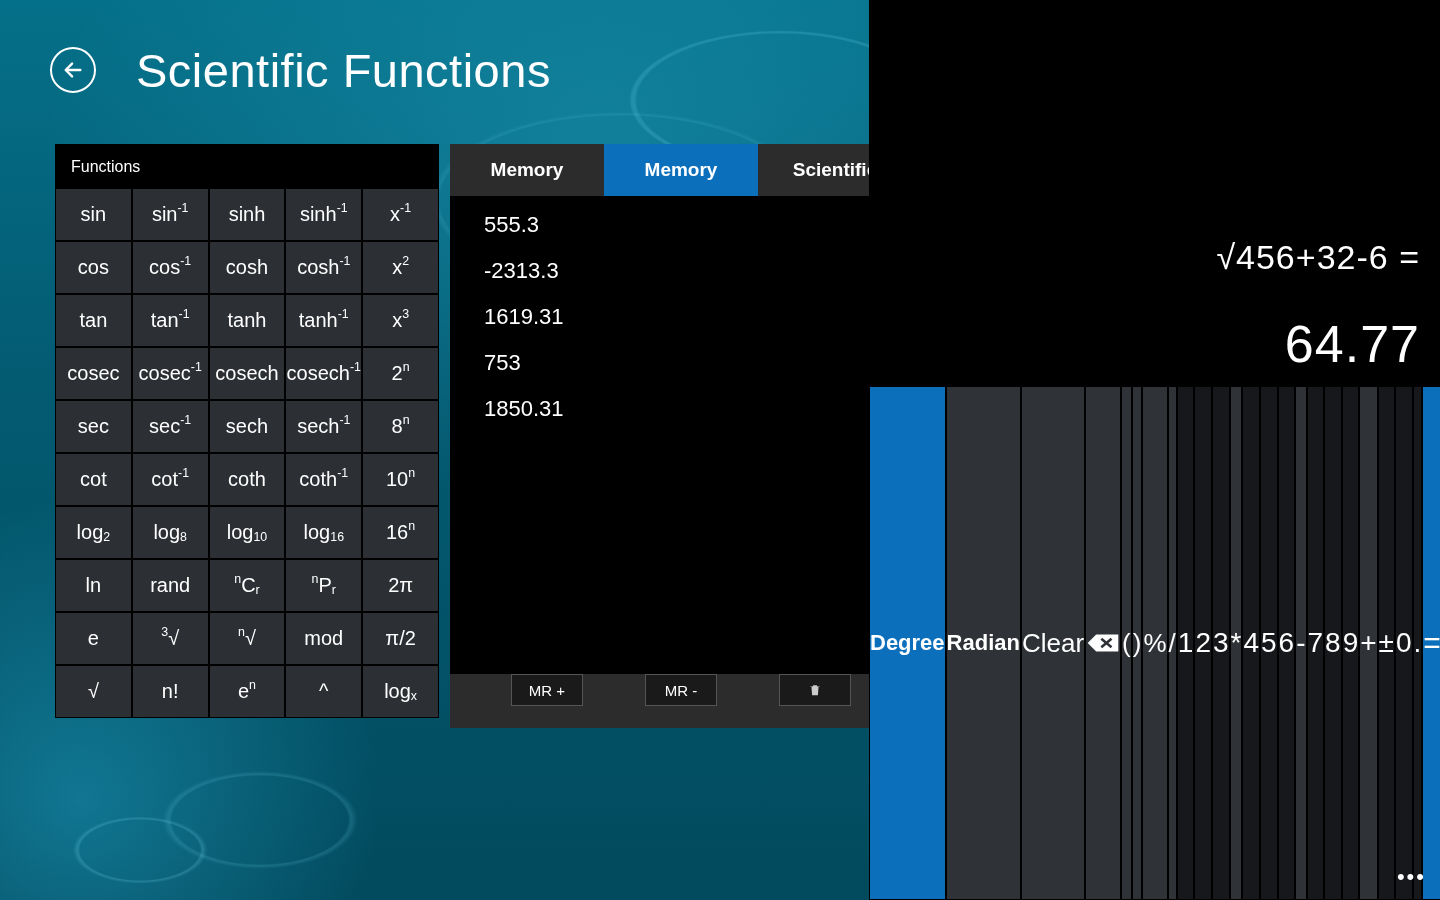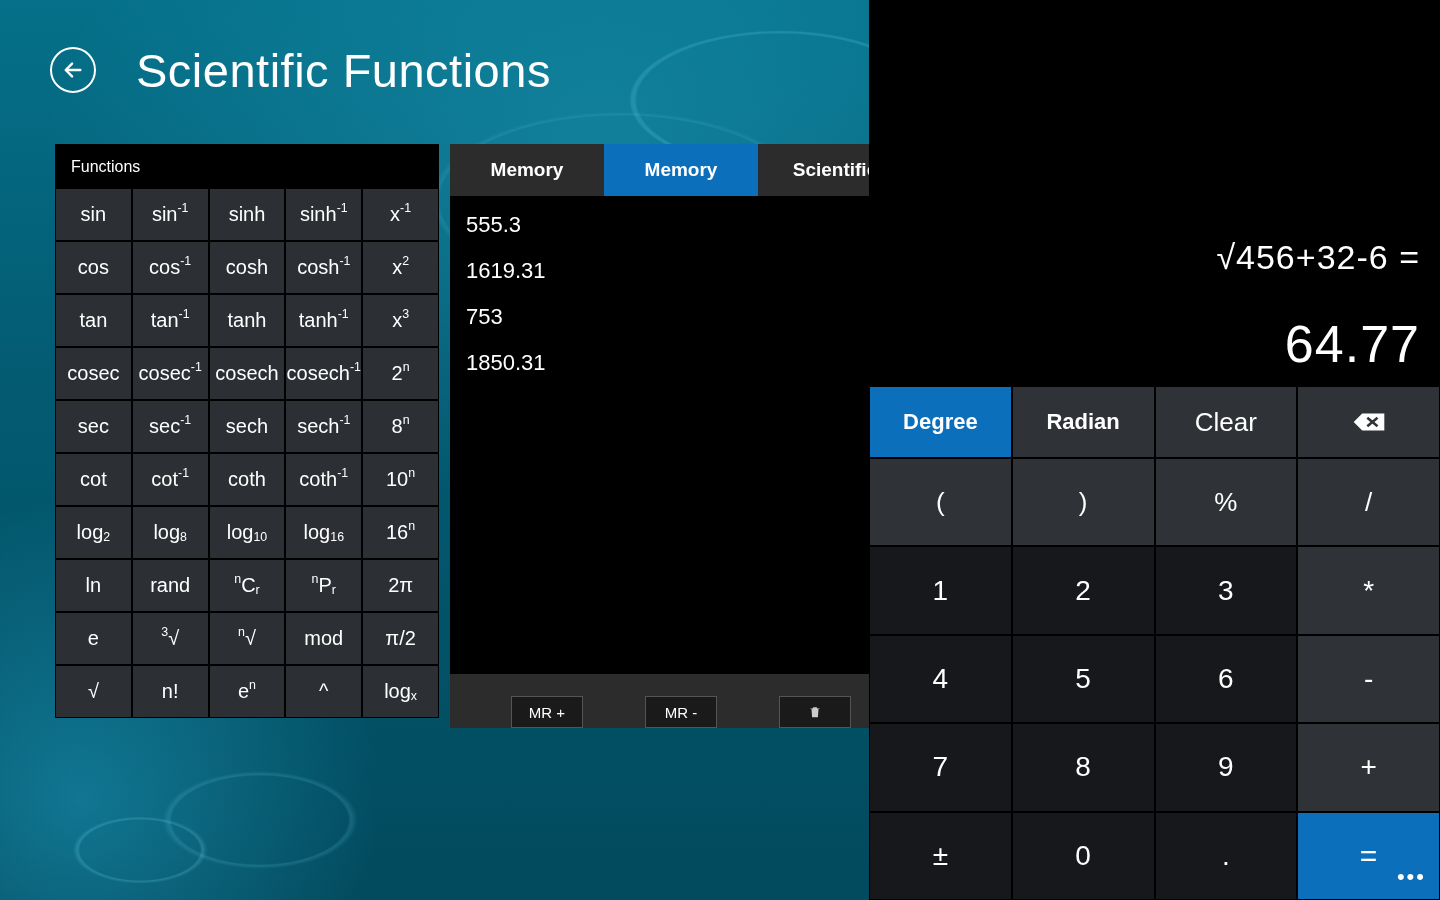--- a/index.html
+++ b/index.html
@@ -84,27 +84,27 @@
   }
   .tabs { display: flex; }
   .tab {
     flex: 1; height: 52px; background: #2c2c2c;
     color: #fff; font-size: 19px; font-weight: 600;
     display: flex; align-items: center; justify-content: center;
     cursor: pointer;
   }
   .tab.active { background: #0b6fbc; }
   .mem-list {
-    flex: 1; padding: 18px 16px; color: #fff;
+    flex: 1; padding: 18px 34px; color: #fff;
     font-size: 22px; font-weight: 400; line-height: 1.0;
     display: flex; flex-direction: column; gap: 24px;
   }
   .mem-footer {
     height: 54px; background: #2c2c2c;
-    display: flex; align-items: flex-end; justify-content: space-around;
+    display: flex; align-items: flex-start; justify-content: space-around;
     padding: 0 30px;
   }
   .mf-btn {
     min-width: 72px; height: 32px; background: #1a1a1a; border: 1px solid #555;
     color: #fff; font-size: 15px; display: flex; align-items: center; justify-content: center;
     cursor: pointer;
   }
   .mf-btn svg { width: 14px; height: 16px; }
 
   
@@ -119,21 +119,21 @@
     font-weight: 300;
   }
   .expr {
     position: absolute; right: 20px; top: 238px;
     font-size: 34px; letter-spacing: 1px;
   }
   .result {
     position: absolute; right: 20px; top: 314px;
     font-size: 52px; letter-spacing: 1px;
   }
-  .keypad { flex: 1; display: flex; flex-direction: column; }
+  .keypad { flex: 1; display: flex; flex-direction: row; }
   .krow { display: flex; flex: 1; }
   .krow .kbtn {
     flex: 1; display: flex; align-items: center; justify-content: center;
     font-size: 24px; color: #fff; cursor: pointer;
     border: 1px solid #000;
   }
   .kbtn.dark1 { background: #2f3237; font-weight:600; font-size:22px;}
   .kbtn.dark2 { background: #2f3237; font-size:26px;}
   .kbtn.num { background: #16181b; font-size: 28px; }
   .kbtn.op  { background: #2f3237; font-size: 28px; }
@@ -241,20 +241,21 @@
 </div>
 
 <div class="mid-panel">
   <div class="tabs">
     <div class="tab">Memory</div>
     <div class="tab active">Memory</div>
     <div class="tab">Scientific</div>
   </div>
   <div class="mem-list" id="mem-list">
       <div>555.3</div>
+      <div>-2313.3</div>
       <div>1619.31</div>
       <div>753</div>
       <div>1850.31</div>
     </div>
   <div class="mem-footer">
     <div class="mf-btn">MR +</div>
     <div class="mf-btn">MR -</div>
     <div class="mf-btn">
       <svg viewBox="0 0 24 24" fill="#ccc">
         <path d="M6 7h12l-1 14H7L6 7zm3-3h6l1 2H8l1-2zM4 6h16v1H4z"></path>

